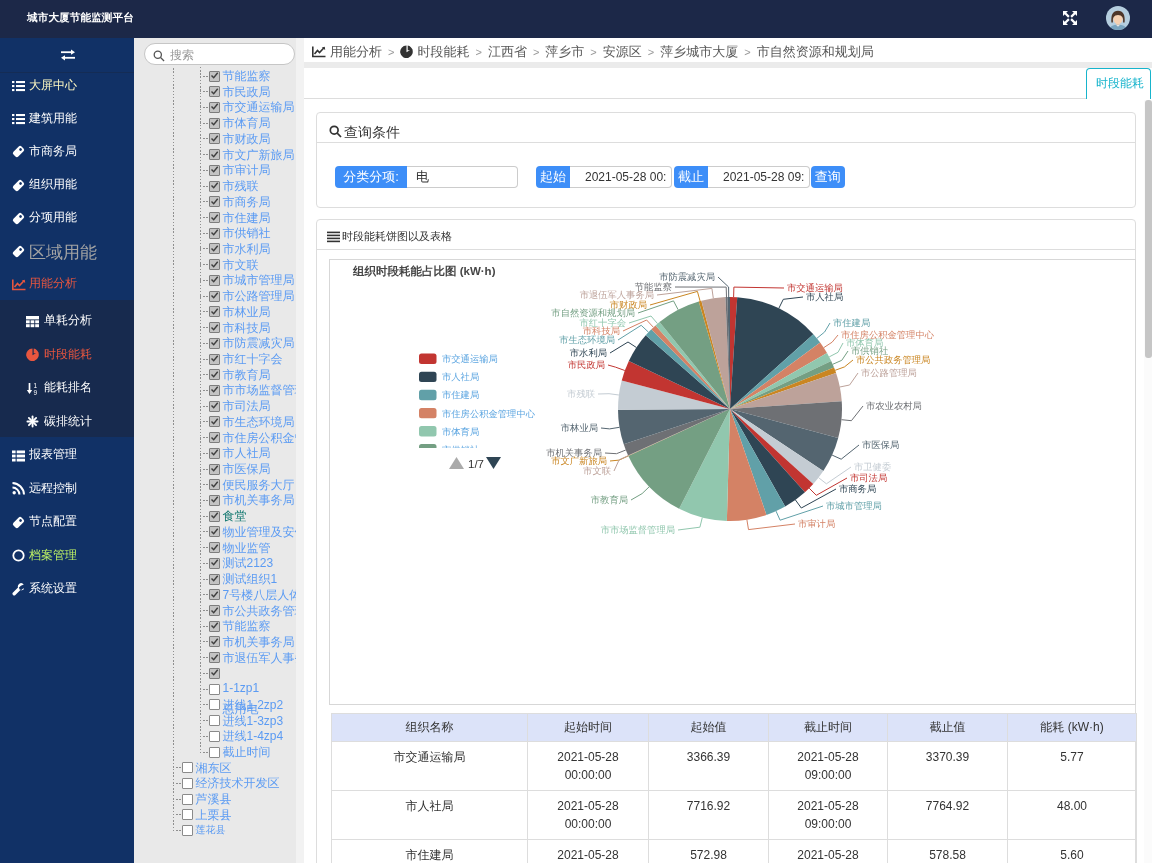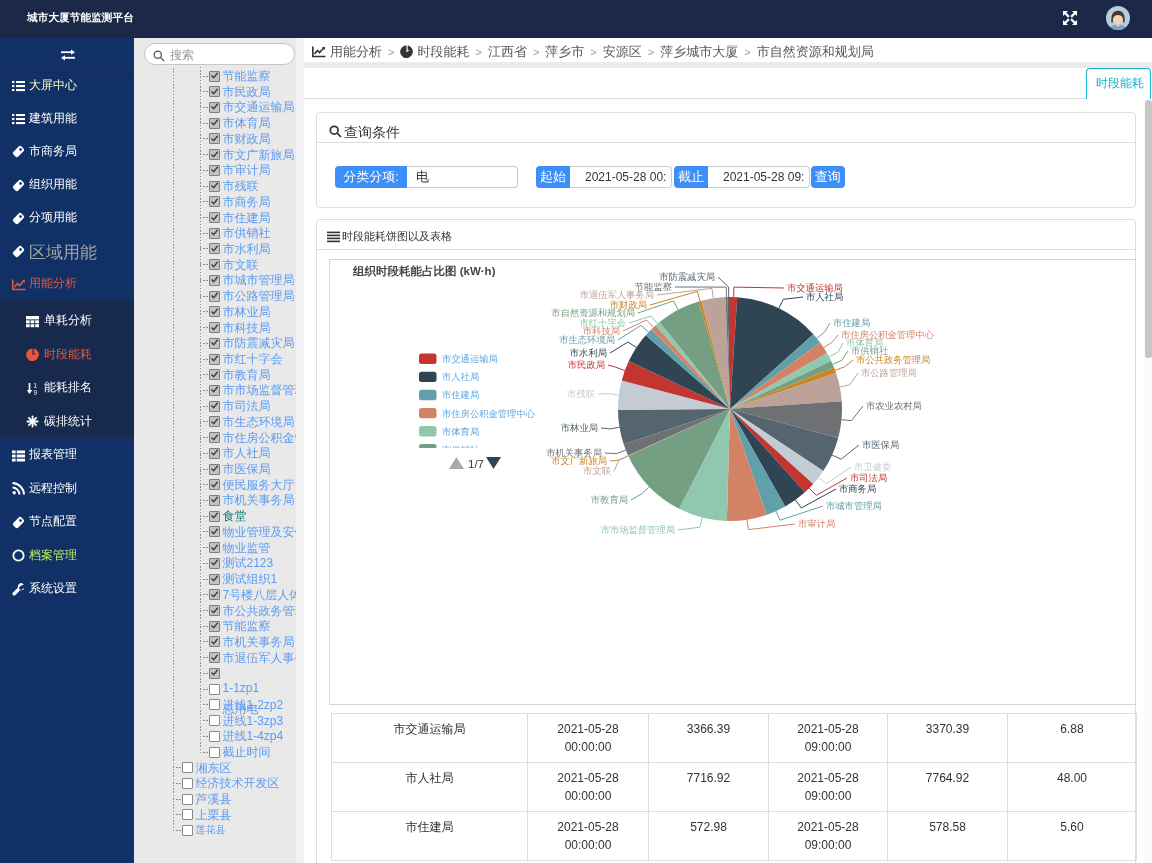--- a/index.html
+++ b/index.html
@@ -598,27 +598,35 @@
 <table style="position:absolute;left:331px;top:713px;width:805px;border-collapse:collapse;table-layout:fixed;font-size:12px;color:#333">
 <colgroup>
       <col style="width:196px">
       <col style="width:121px">
       <col style="width:120px">
       <col style="width:119px">
       <col style="width:120px">
       <col style="width:129px">
     </colgroup>
 <tbody>
+      <tr style="background:#dce3f9">
+        <td style="border:1px solid #ddd;text-align:center;height:27px;padding:0">组织名称</td>
+        <td style="border:1px solid #ddd;text-align:center;height:27px;padding:0">起始时间</td>
+        <td style="border:1px solid #ddd;text-align:center;height:27px;padding:0">起始值</td>
+        <td style="border:1px solid #ddd;text-align:center;height:27px;padding:0">截止时间</td>
+        <td style="border:1px solid #ddd;text-align:center;height:27px;padding:0">截止值</td>
+        <td style="border:1px solid #ddd;text-align:center;height:27px;padding:0">能耗 (kW·h)</td>
+      </tr>
 <tr>
         <td style="border:1px solid #ddd;text-align:center;vertical-align:top;padding:6px 0;line-height:18px">市交通运输局</td>
         <td style="border:1px solid #ddd;text-align:center;vertical-align:top;padding:6px 0;line-height:18px">2021-05-28<br>00:00:00</td>
         <td style="border:1px solid #ddd;text-align:center;vertical-align:top;padding:6px 0;line-height:18px">3366.39</td>
         <td style="border:1px solid #ddd;text-align:center;vertical-align:top;padding:6px 0;line-height:18px">2021-05-28<br>09:00:00</td>
         <td style="border:1px solid #ddd;text-align:center;vertical-align:top;padding:6px 0;line-height:18px">3370.39</td>
-        <td style="border:1px solid #ddd;text-align:center;vertical-align:top;padding:6px 0;line-height:18px">6.88</td>
+        <td style="border:1px solid #ddd;text-align:center;vertical-align:top;padding:6px 0;line-height:18px">5.77</td>
       </tr>
 <tr>
         <td style="border:1px solid #ddd;text-align:center;vertical-align:top;padding:6px 0;line-height:18px">市人社局</td>
         <td style="border:1px solid #ddd;text-align:center;vertical-align:top;padding:6px 0;line-height:18px">2021-05-28<br>00:00:00</td>
         <td style="border:1px solid #ddd;text-align:center;vertical-align:top;padding:6px 0;line-height:18px">7716.92</td>
         <td style="border:1px solid #ddd;text-align:center;vertical-align:top;padding:6px 0;line-height:18px">2021-05-28<br>09:00:00</td>
         <td style="border:1px solid #ddd;text-align:center;vertical-align:top;padding:6px 0;line-height:18px">7764.92</td>
         <td style="border:1px solid #ddd;text-align:center;vertical-align:top;padding:6px 0;line-height:18px">48.00</td>
       </tr>
 <tr>

